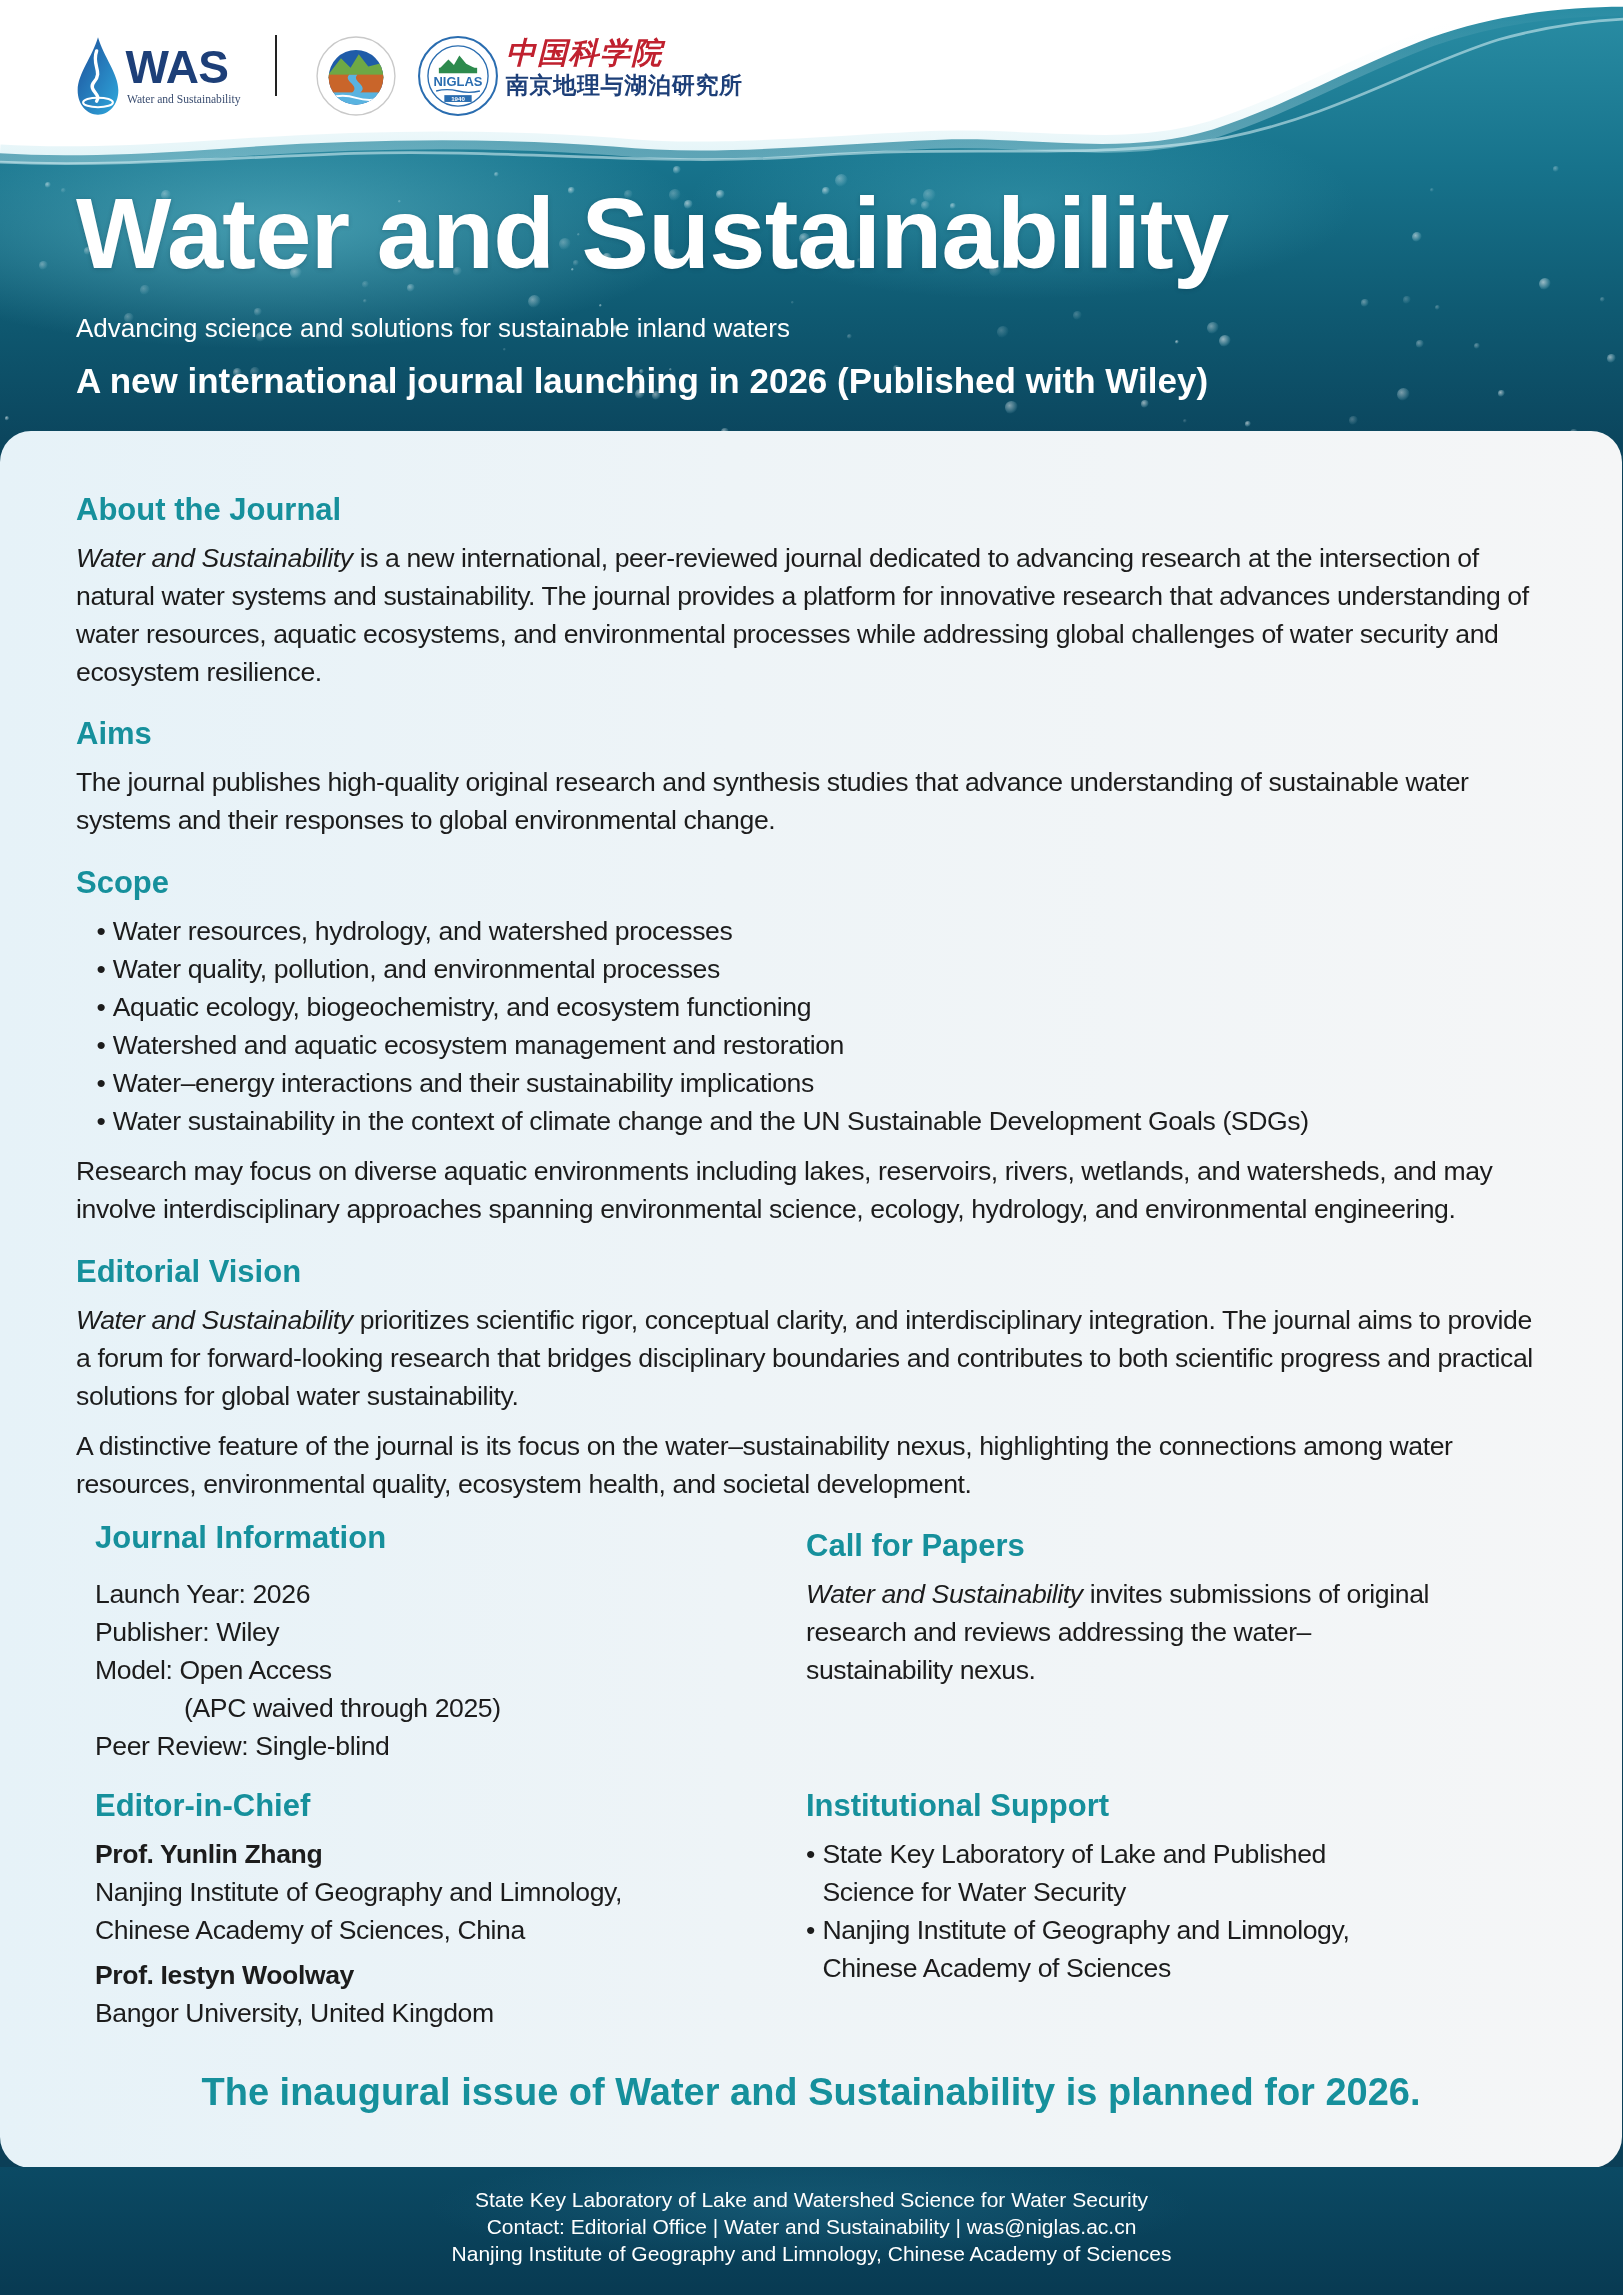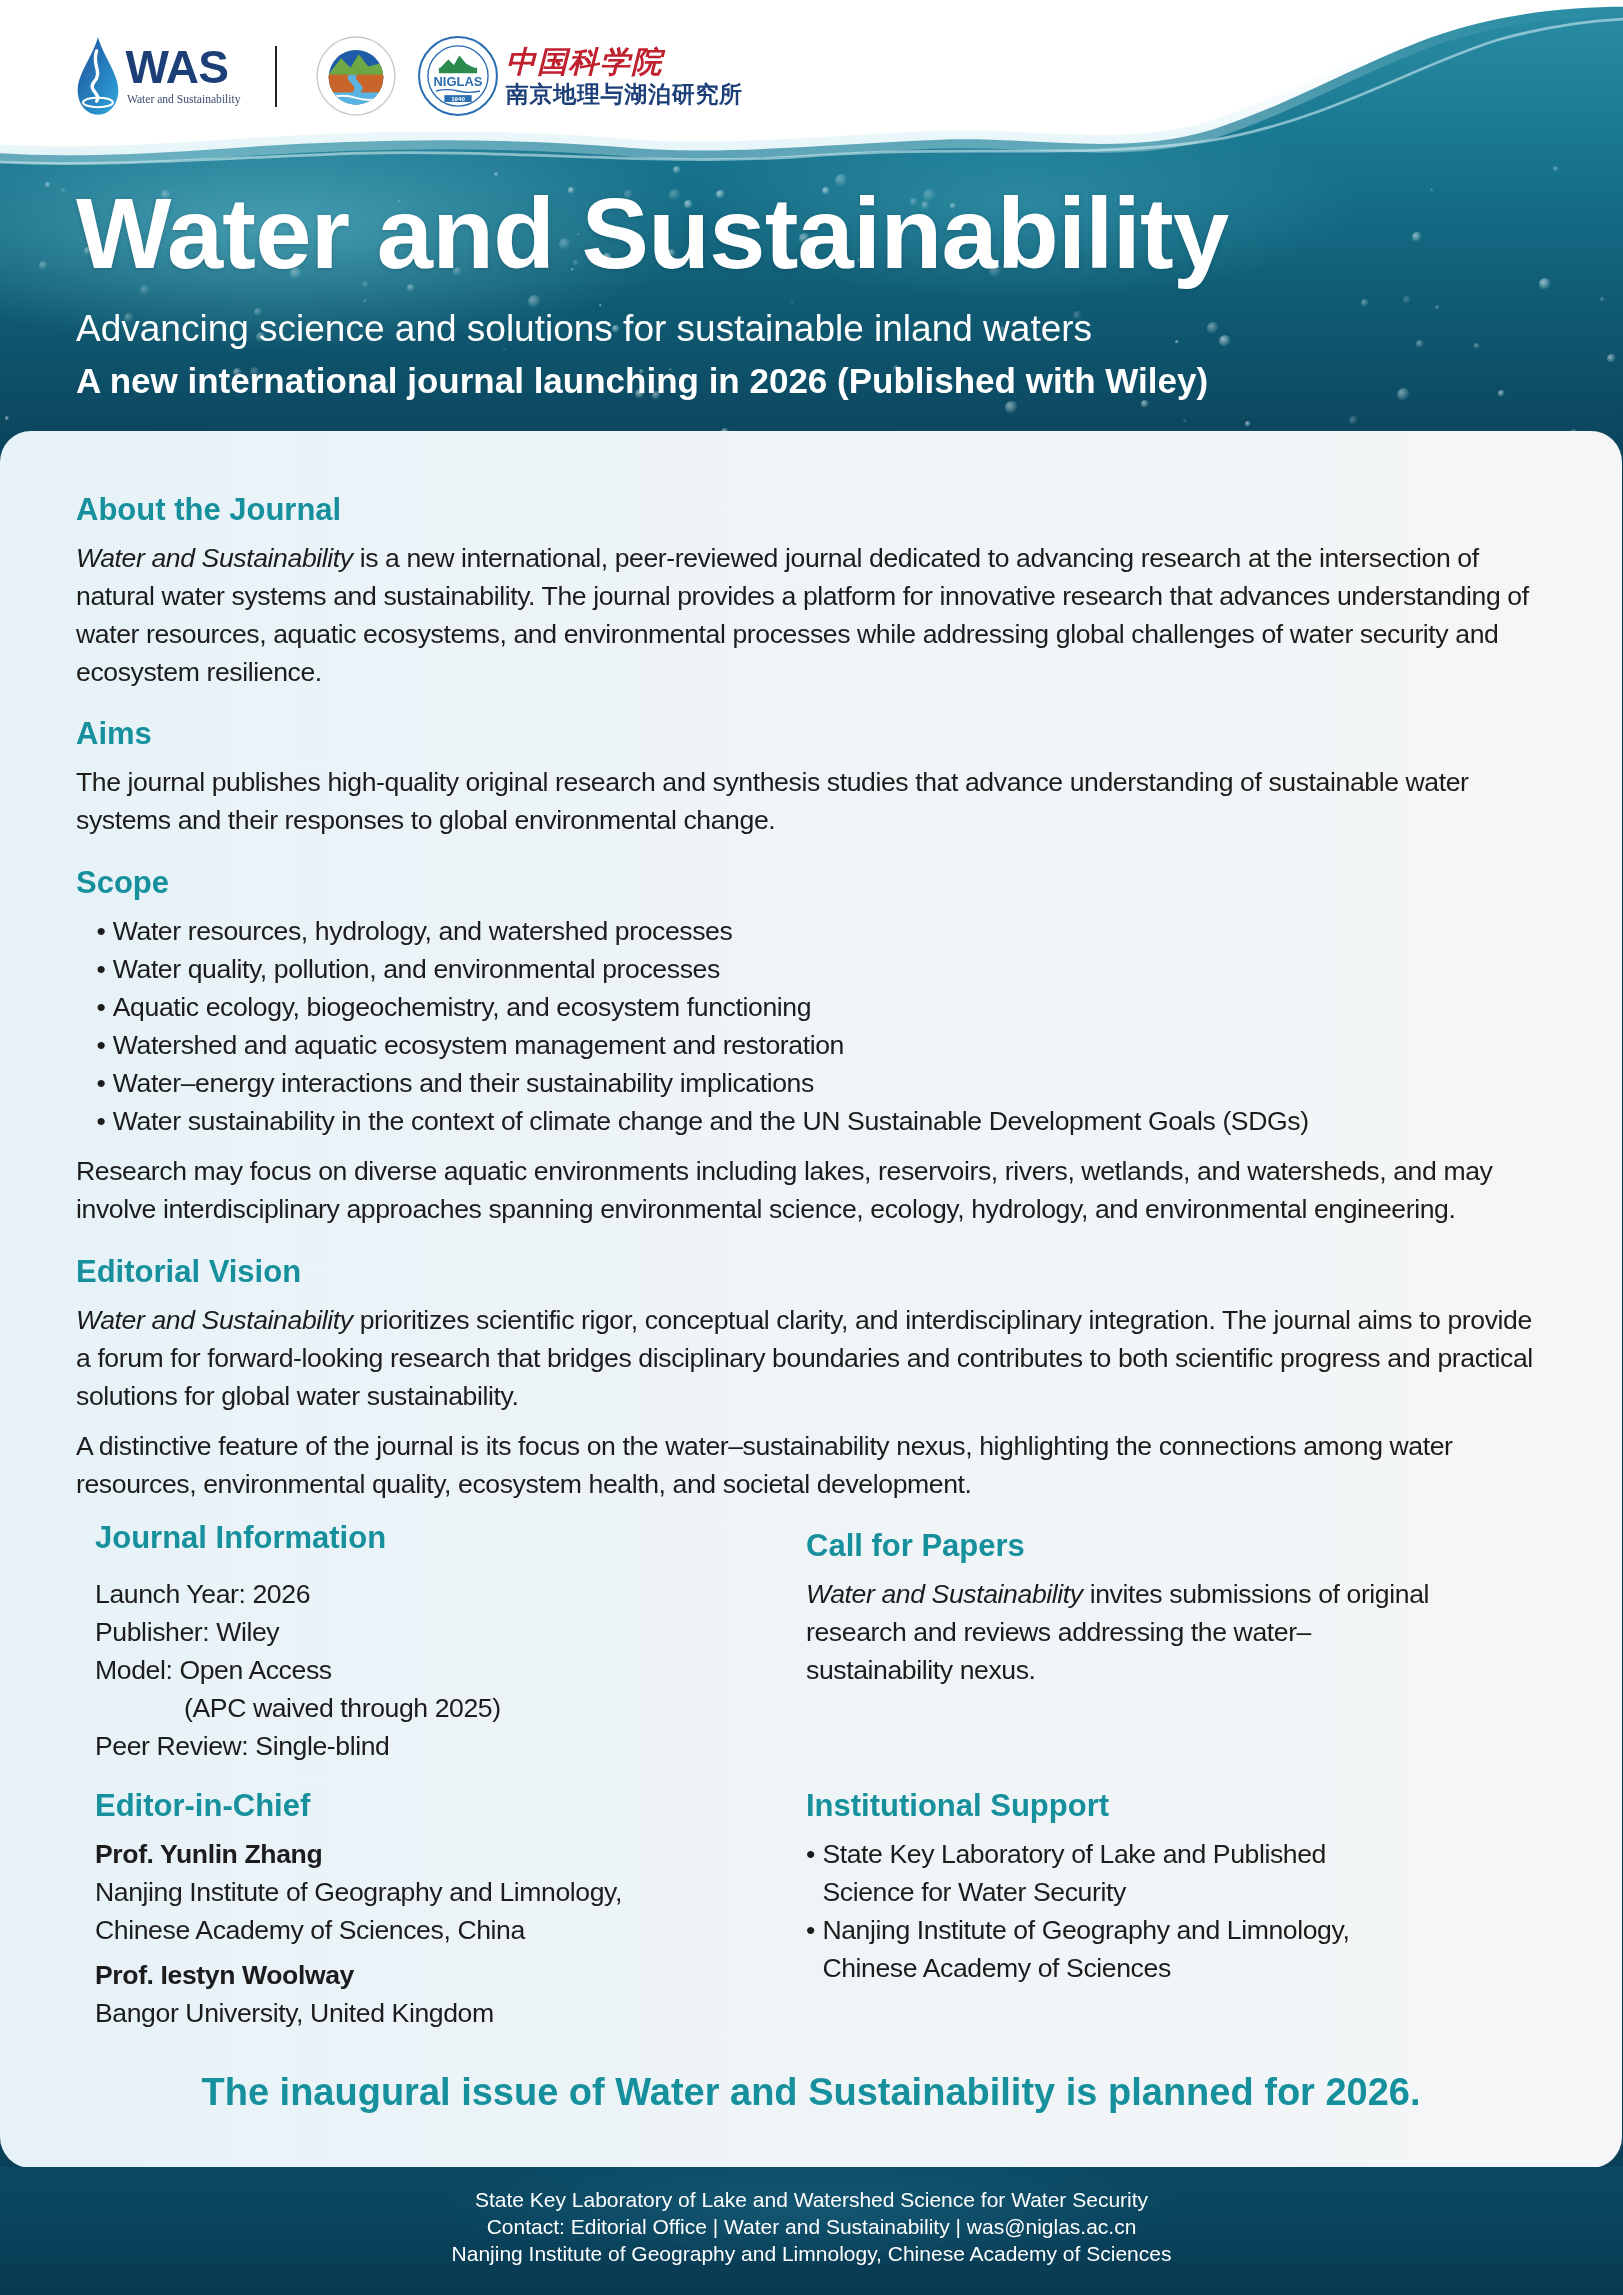--- a/index.html
+++ b/index.html
@@ -23,21 +23,21 @@
   .sky {
     position: absolute; left: 0; top: 0; width: 1623px; height: 477px;
   }
   .bubble {
     position: absolute; border-radius: 50%;
     background: radial-gradient(circle at 35% 35%, rgba(255,255,255,0.8), rgba(180,230,240,0.25) 55%, rgba(255,255,255,0) 70%);
   }
 
   .logo-row {
     position: absolute; left: 76px; top: 35px; height: 82px;
-    display: flex; align-items: center;
+    display: flex; 
   }
   .was-logo { display: flex; align-items: center; }
   .was-text { margin-left: 5.5px; display: flex; flex-direction: column; }
   .was-word {
     font-family: "Liberation Sans", sans-serif; font-weight: 700;
     font-size: 46px; color: #1d3f78; letter-spacing: -0.7px; line-height: 42px;
   }
   .was-sub {
     font-family: "Liberation Serif", serif; font-size: 11.6px; color: #3a4d70;
     margin-top: 4.1px; margin-left: 1.4px;
@@ -56,21 +56,21 @@
 
   .hero-title {
     position: absolute; left: 76px; top: 179px;
     font-family: "Liberation Sans", sans-serif; font-weight: 700;
     font-size: 101px; color: #ffffff; letter-spacing: -0.7px;
     line-height: 109px; white-space: nowrap;
     text-shadow: 0 1.4px 4.1px rgba(0,40,60,0.25);
   }
   .hero-tagline {
     position: absolute; left: 76px; top: 308px;
-    font-size: 37px; color: #ffffff; white-space: nowrap; line-height: 41px;
+    font-size: 26px; color: #ffffff; white-space: nowrap; line-height: 41px;
   }
   .hero-subtitle {
     position: absolute; left: 76px; top: 360px;
     font-size: 35px; font-weight: 700; color: #ffffff; white-space: nowrap; line-height: 41px;
   }
 
   
   .card {
     position: absolute; left: 0; top: 431px; width: 1622px; height: 1737px;
     border-radius: 31px;

